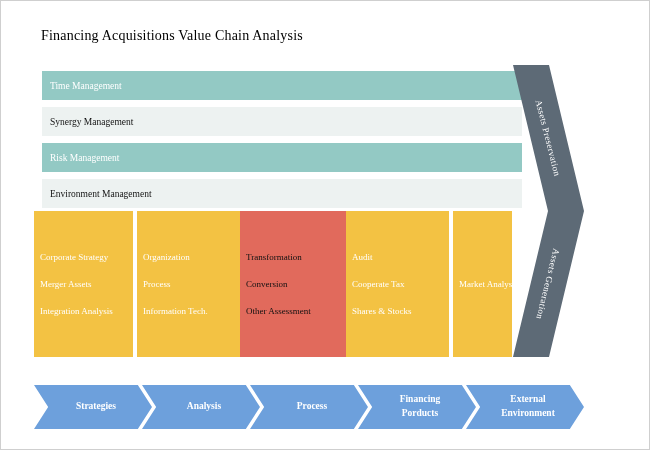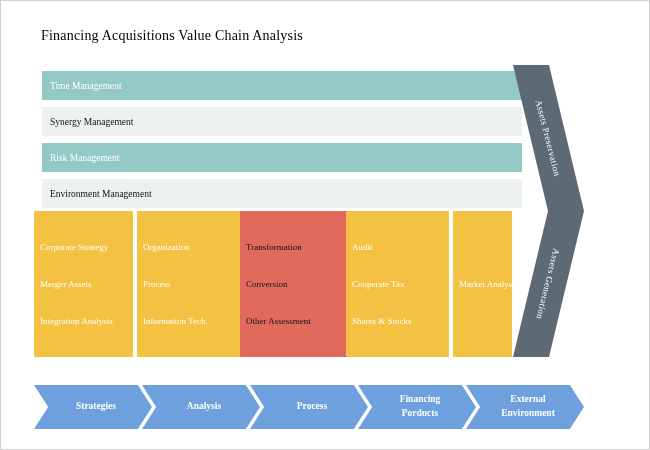--- a/index.html
+++ b/index.html
@@ -43,21 +43,21 @@
   .bar3 { top: 142px; }
   .bar4 { top: 178px; }
   
   .box {
     position: absolute;
     top: 210px;
     height: 146px;
     display: flex;
     flex-direction: column;
     justify-content: center;
-    gap: 27px;
+    gap: 17px;
     padding-left: 6px;
     box-sizing: border-box;
     font-size: 9px;
   }
   .box span { white-space: nowrap; }
   .box.yellow { background: var(--yellow, #F3C243); color: #ffffff; }
   .box.red    { background: var(--red, #E16A5C);   color: #111111; }
   .box1 { left: 33px;  width: 99px; }
   .box2 { left: 136px; width: 121px; }
   .box3 { left: 239px; width: 114px; }

